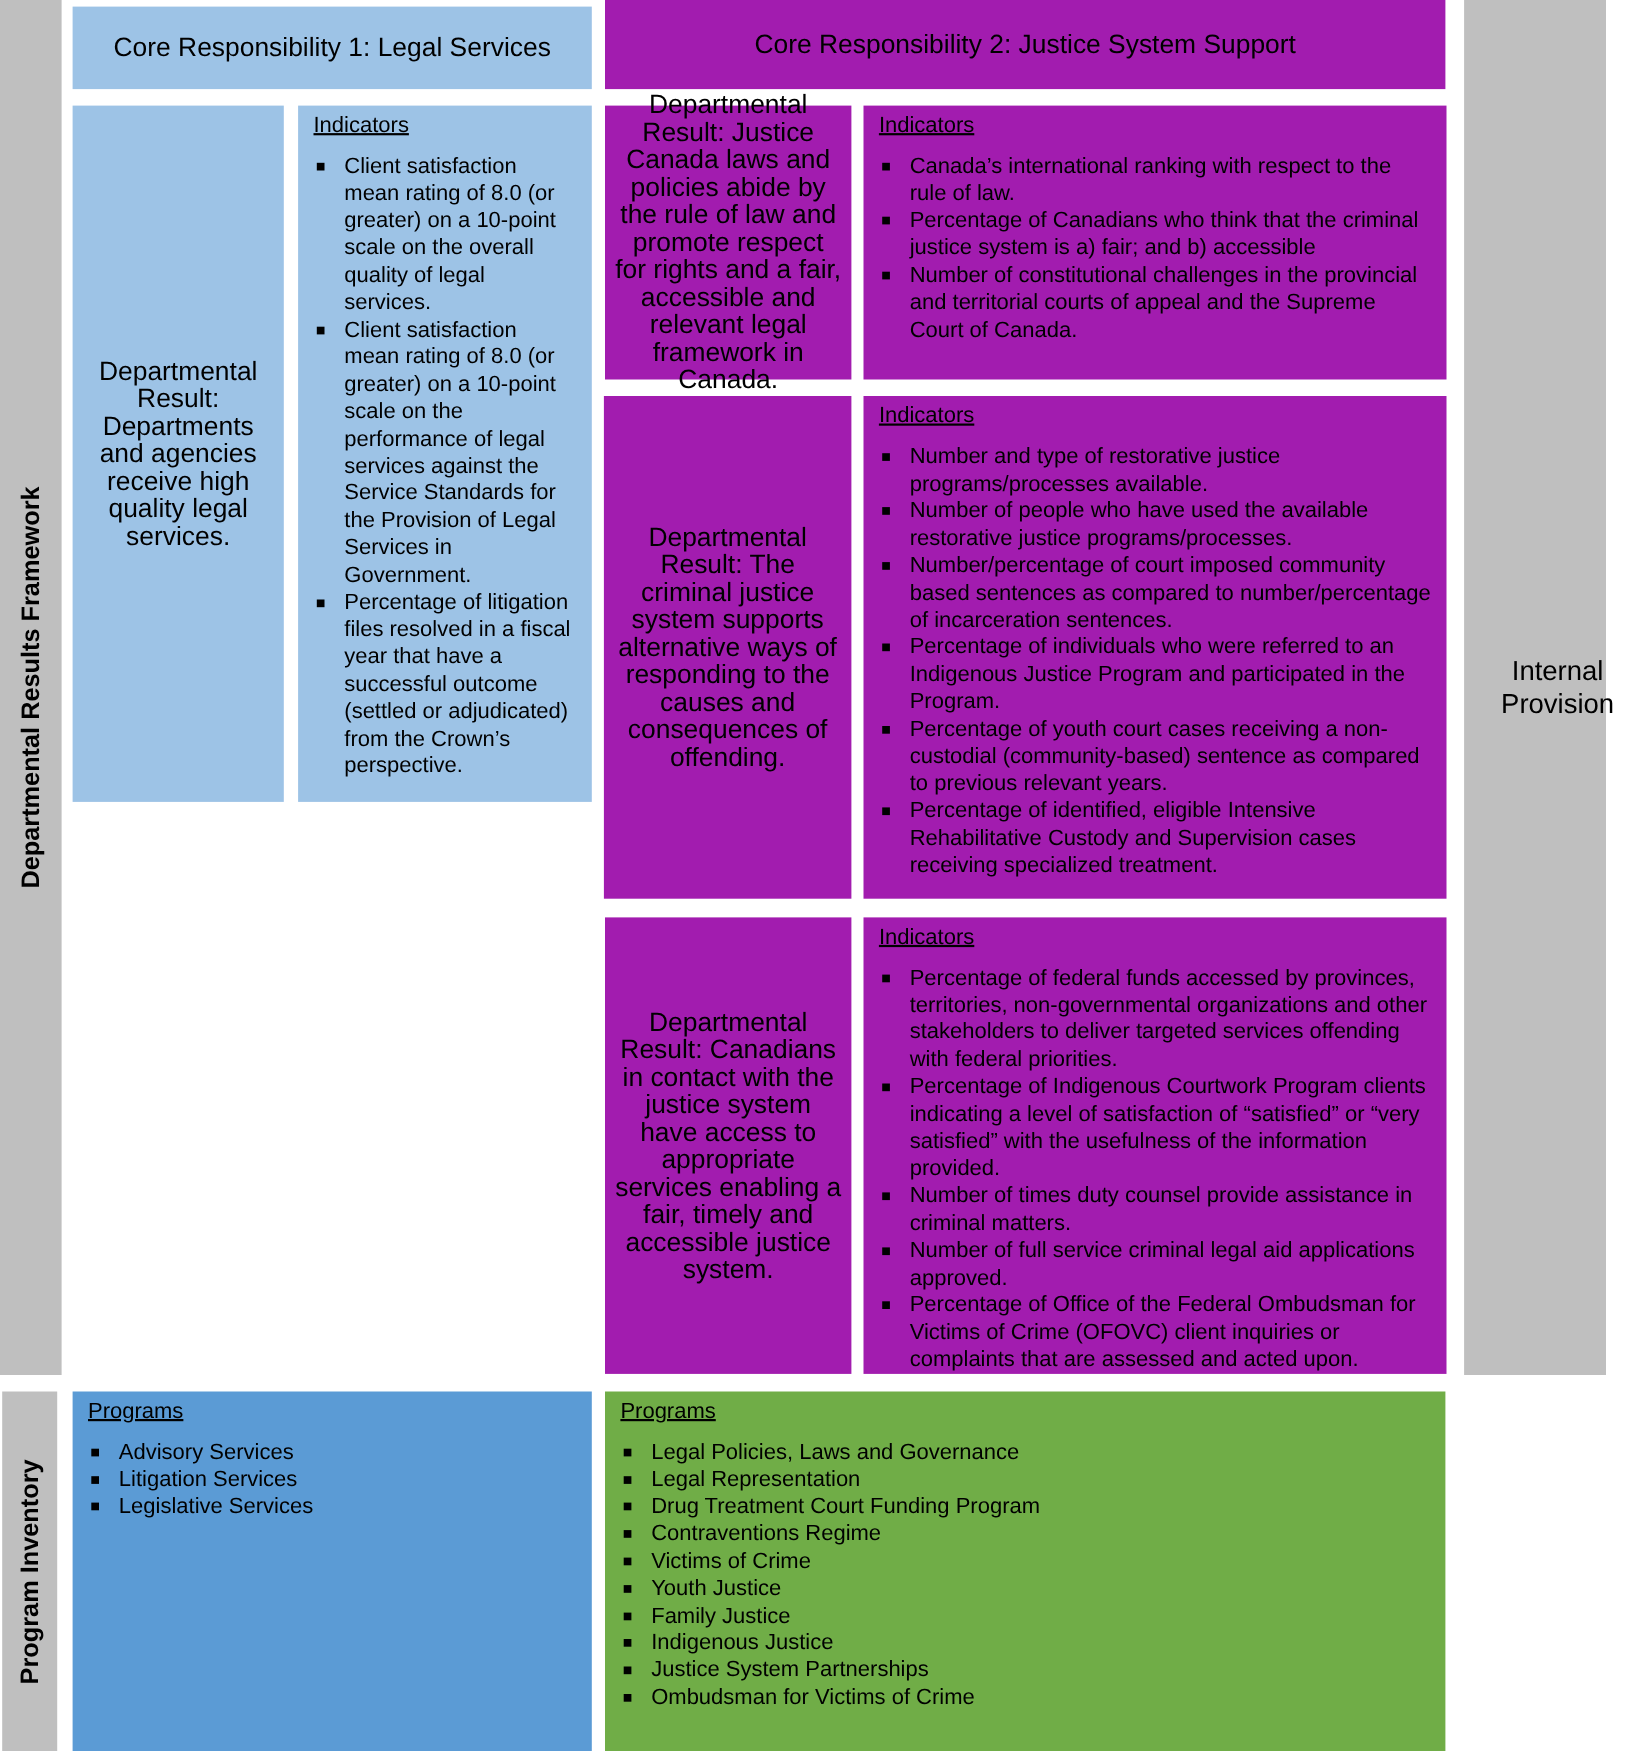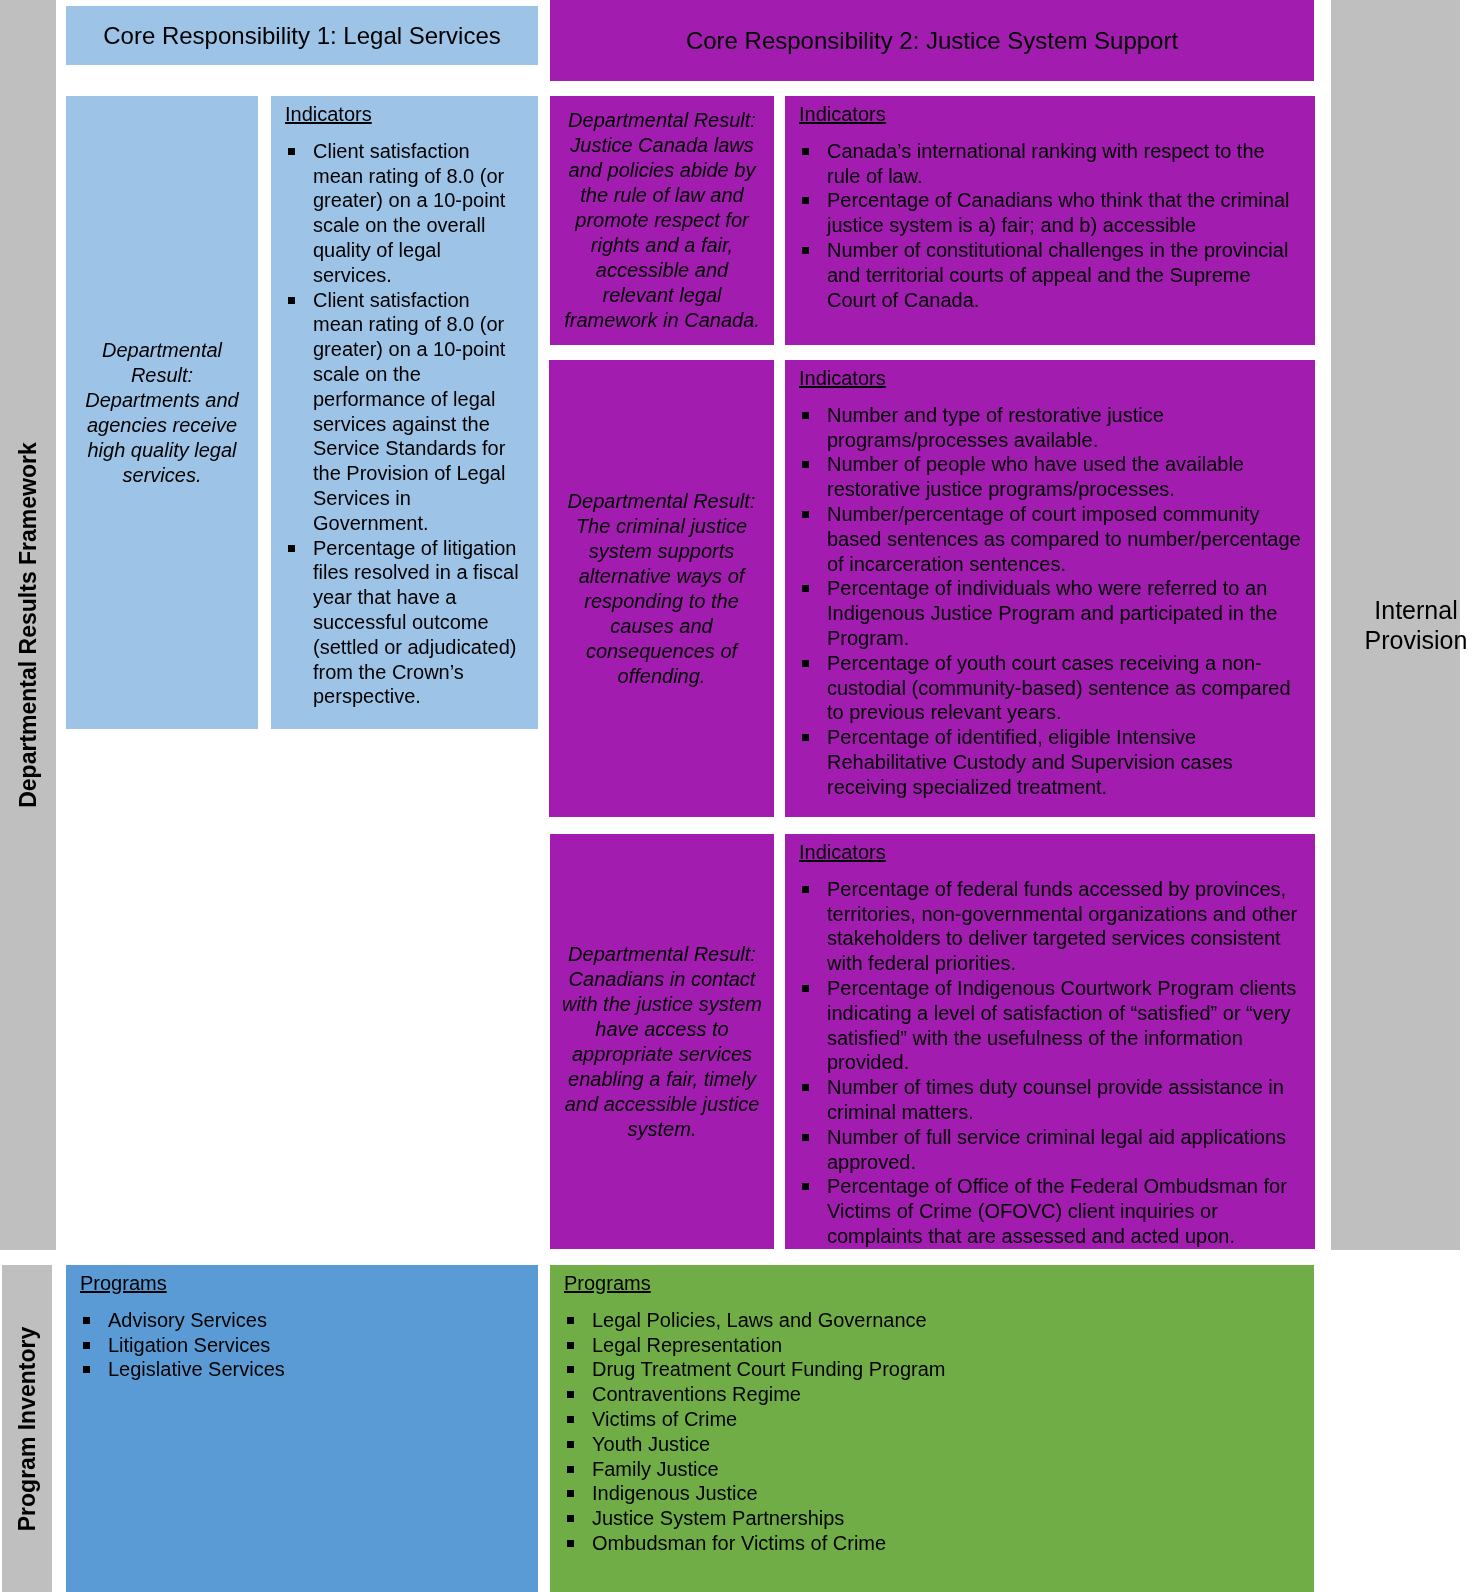--- a/index.html
+++ b/index.html
@@ -6,39 +6,39 @@
   body { width: 1482px; height: 1592px; position: relative; font-family: "Liberation Sans", sans-serif; color: #000; overflow: hidden; }
   .box { position: absolute; box-sizing: border-box; }
   .gray { background: #bfbfbf; }
   .lblue { background: #9dc3e6; }
   .dblue { background: #5b9bd5; }
   .lgreen { background: #a21caf; }
   .dgreen { background: #70ad47; }
   .vlabel { position: absolute; left: 50%; top: 50%; transform: translate(-50%, -50%) rotate(-90deg); white-space: nowrap; font-weight: bold; font-size: 23px; }
   .center-wrap { display: flex; align-items: center; justify-content: center; text-align: center; }
   .title { font-size: 24px; }
-  .result { font-size: 20px; line-height: 25px; padding: 0 8px; font-style: italic; }
+  .result { font-size: 24px; line-height: 25px; padding: 0 8px; }
   .panel { padding: 6px 14px 0 14px; font-size: 20px; line-height: 24.8px; }
   .heading { text-decoration: underline; display: block; margin-bottom: 12px; }
   ul { list-style: none; margin: 0; padding: 0; }
   li { position: relative; padding-left: 28px; }
   li::before { content: ""; position: absolute; left: 3px; top: 9px; width: 7px; height: 7px; background: #000; }
   .internal { font-size: 25px; line-height: 30px; }
 </style>
 </head>
 <body>
 
 <div class="box gray" style="left:0;top:0;width:56px;height:1250px;">
   <span class="vlabel">Departmental Results Framework</span>
 </div>
 <div class="box gray" style="left:2px;top:1265px;width:50px;height:327px;">
   <span class="vlabel">Program Inventory</span>
 </div>
 
-<div class="box lblue center-wrap" style="left:66px;top:6px;width:472px;height:59px;">
+<div class="box lblue center-wrap" style="left:66px;top:6px;width:472px;height:75px;">
   <span class="title">Core Responsibility 1: Legal Services</span>
 </div>
 
 <div class="box lgreen center-wrap" style="left:550px;top:0;width:764px;height:81px;">
   <span class="title">Core Responsibility 2: Justice System Support</span>
 </div>
 
 <div class="box gray center-wrap" style="left:1331px;top:0;width:129px;height:1250px;padding-left:41px;">
   <div class="internal">
     <div>Internal</div>
@@ -85,21 +85,21 @@
     <li>Percentage of identified, eligible Intensive Rehabilitative Custody and Supervision cases receiving specialized treatment.</li>
   </ul>
 </div>
 
 <div class="box lgreen center-wrap" style="left:550px;top:834px;width:224px;height:415px;">
   <span class="result">Departmental Result: Canadians in contact with the justice system have access to appropriate services enabling a fair, timely and accessible justice system.</span>
 </div>
 <div class="box lgreen panel" style="left:785px;top:834px;width:530px;height:415px;">
   <span class="heading">Indicators</span>
   <ul>
-    <li>Percentage of federal funds accessed by provinces, territories, non-governmental organizations and other stakeholders to deliver targeted services consistent with federal priorities.</li>
+    <li>Percentage of federal funds accessed by provinces, territories, non-governmental organizations and other stakeholders to deliver targeted services offending with federal priorities.</li>
     <li>Percentage of Indigenous Courtwork Program clients indicating a level of satisfaction of “satisfied” or “very satisfied” with the usefulness of the information provided.</li>
     <li>Number of times duty counsel provide assistance in criminal matters.</li>
     <li>Number of full service criminal legal aid applications approved.</li>
     <li>Percentage of Office of the Federal Ombudsman for Victims of Crime (OFOVC) client inquiries or complaints that are assessed and acted upon.</li>
   </ul>
 </div>
 
 <div class="box dblue panel" style="left:66px;top:1265px;width:472px;height:327px;">
   <span class="heading">Programs</span>
   <ul>

